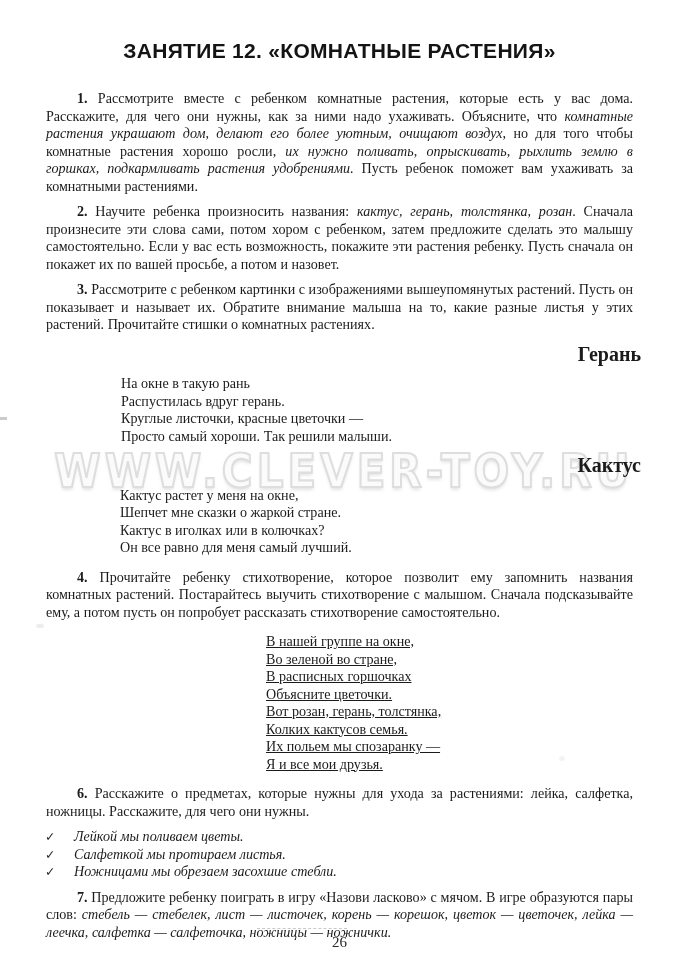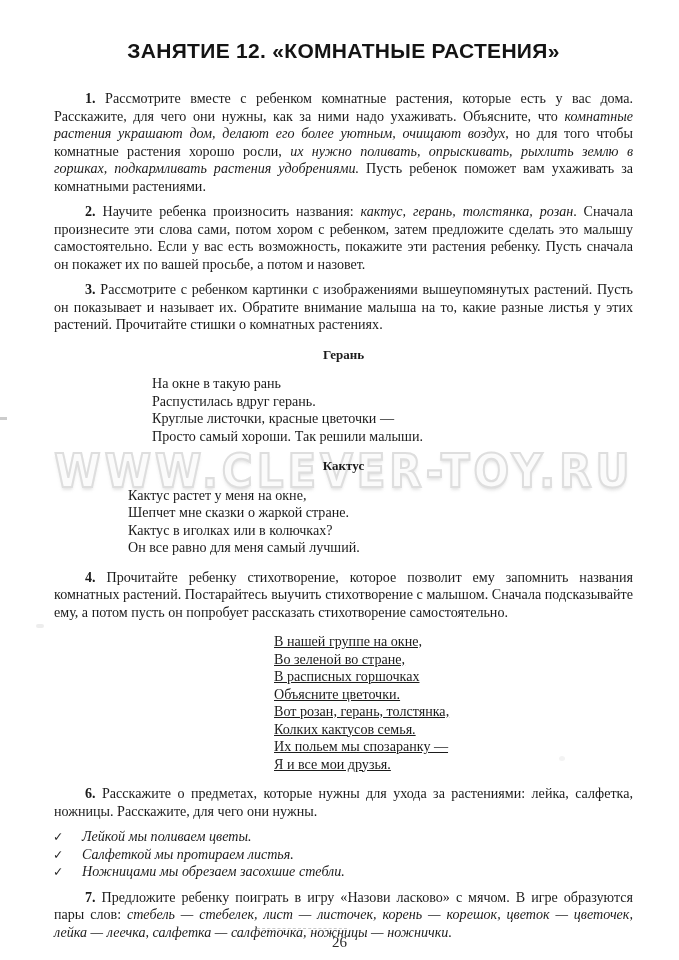--- a/index.html
+++ b/index.html
@@ -32,21 +32,20 @@
     -webkit-text-stroke: 2px #dedede;
     text-shadow: 0 3px 3px rgba(130,130,130,0.22);
     transform: scaleY(1.12);
     z-index: 0;
     user-select: none;
   }
   
   .content-layer {
     position: relative;
     z-index: 1;
-    padding-left: 8px;
   }
   .doc-title {
     margin: 0;
     padding-top: 39px;
     text-align: center;
     font-family: "Liberation Sans", sans-serif;
     font-weight: 700;
     font-size: 21px;
     letter-spacing: 0.3px;
     color: #141414;
@@ -58,30 +57,30 @@
     text-align: justify;
   }
   .text-block p {
     margin: 8px;
     text-indent: 31px;
   }
   .seg-italic { font-style: italic; }
   .seg-bold { font-weight: bold; }
   .poem-title {
     margin: 12px 0 12px 0;
-    text-align: center;
-    font-size: 13px;
+    text-align: right;
+    font-size: 20px;
     font-weight: bold;
   }
   .poem {
     margin-top: 12px;
     margin-bottom: 12px;
     text-align: left;
   }
-  .poem-1 { margin-left: 106px; }
+  .poem-1 { margin-left: 83px; }
   .poem-2 { margin-left: 82px; }
   .poem-3 { margin-left: 228px; text-decoration: underline; }
   .checklist {
     list-style: none;
     margin: 0;
     padding: 0;
   }
   .checklist li {
     display: flex;
     align-items: baseline;

